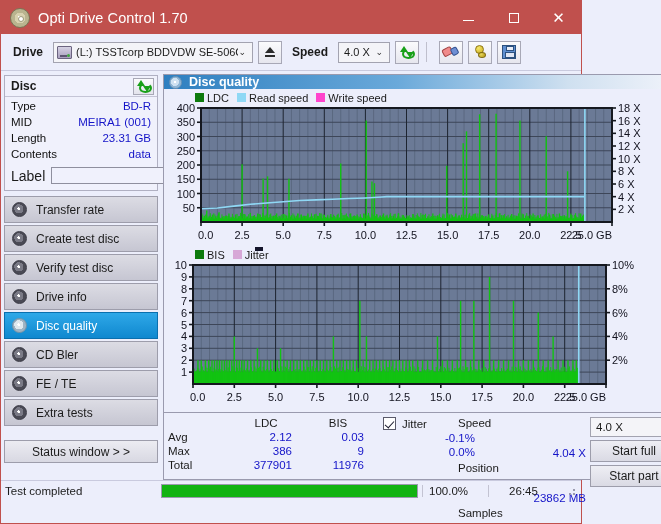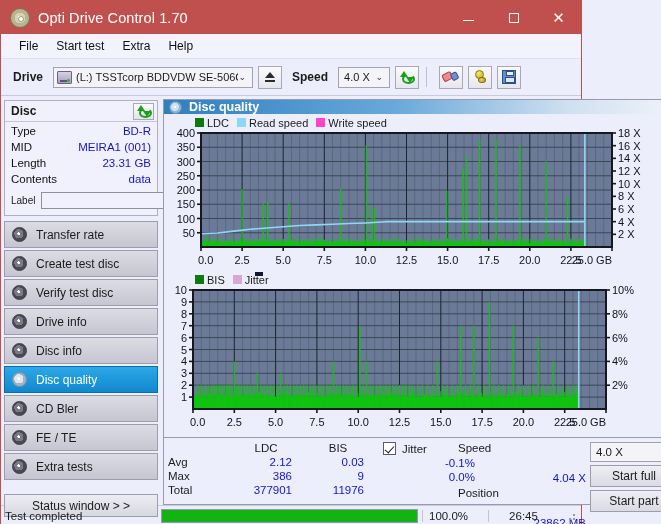--- a/index.html
+++ b/index.html
@@ -89,21 +89,21 @@
   
   .disc-panel{border:1px solid #b0b0c2;background:#f0f1fc;box-sizing:border-box;}
   .disc-head{display:flex;align-items:center;height:20px;padding:0 3px 0 6px;border-bottom:1px solid #c5c5d6;background:#f0f1fc;}
   .disc-head .t{font-weight:bold;font-size:12px;}
   .disc-head .b{margin-left:auto;width:21px;height:17px;border:1px solid #a8a8b6;background:linear-gradient(#fbfbfd,#e3e3ec);display:flex;align-items:center;justify-content:center;box-sizing:border-box;}
   .disc-rows{padding:3px 6px 5px 6px;}
   .drow{display:flex;height:16px;font-size:11.5px;}
   .drow .k{color:#111;}
   .drow .v{margin-left:auto;color:#1414c8;}
   .labelrow{display:flex;align-items:center;margin-top:2px;}
-  .labelrow .k{font-size:10px;margin-right:6px;}
+  .labelrow .k{font-size:14px;margin-right:6px;}
   .lbl-input{flex:1;height:17px;background:#f0f1fc;border:1px solid #8f8f9e;box-sizing:border-box;}
   .cd-btn{width:21px;height:19px;margin-left:3px;border:1px solid #a8a8b6;background:linear-gradient(#fbfbfd,#e3e3ec);display:flex;align-items:center;justify-content:center;box-sizing:border-box;}
   .cd-ico{width:13px;height:13px;border-radius:50%;background:radial-gradient(circle at 50% 50%,#ffffff 0 16%,#e8e27a 17% 40%,#cfc65a 41% 72%,#a39a38 73% 100%);border:1px solid #8a8330;box-sizing:border-box;}
   
   .navlist{margin-top:5px;}
   .navbtn{
     height:27px;margin-bottom:2px;border:1px solid #9d9dab;
     background:linear-gradient(#dcdce4,#c6c6d2);
     display:flex;align-items:center;padding-left:7px;box-sizing:border-box;font-size:12px;
   }
@@ -181,26 +181,20 @@
         </div>
       <div class="tb-btn">
           <span class="max"></span>
         </div>
       <div class="tb-btn">
           <span class="clo">✕</span>
         </div>
     </div>
   </div>
 
-  <div class="menubar">
-    <div class="menu-item">File</div>
-    <div class="menu-item">Start test</div>
-    <div class="menu-item">Extra</div>
-    <div class="menu-item">Help</div>
-  </div>
 
   <div class="toolbar">
     <div class="tl-label">Drive</div>
     <div class="combo drive-combo">
       <div class="drive-ico"></div>
       <div class="drive-txt">(L:)  TSSTcorp BDDVDW SE-506CB TS02</div>
       <div class="caret">⌄</div>
     </div>
     <div class="tbtn">
       <div style="display:flex;flex-direction:column;align-items:center;">
@@ -287,24 +281,20 @@
           <span class="navico"></span>
           <span>Create test disc</span>
         </div>
         <div class="navbtn">
           <span class="navico"></span>
           <span>Verify test disc</span>
         </div>
         <div class="navbtn">
           <span class="navico"></span>
           <span>Drive info</span>
-        </div>
-        <div class="navbtn">
-          <span class="navico"></span>
-          <span>Disc info</span>
         </div>
         <div class="navbtn active">
           <span class="navico"></span>
           <span>Disc quality</span>
         </div>
         <div class="navbtn">
           <span class="navico"></span>
           <span>CD Bler</span>
         </div>
         <div class="navbtn">

